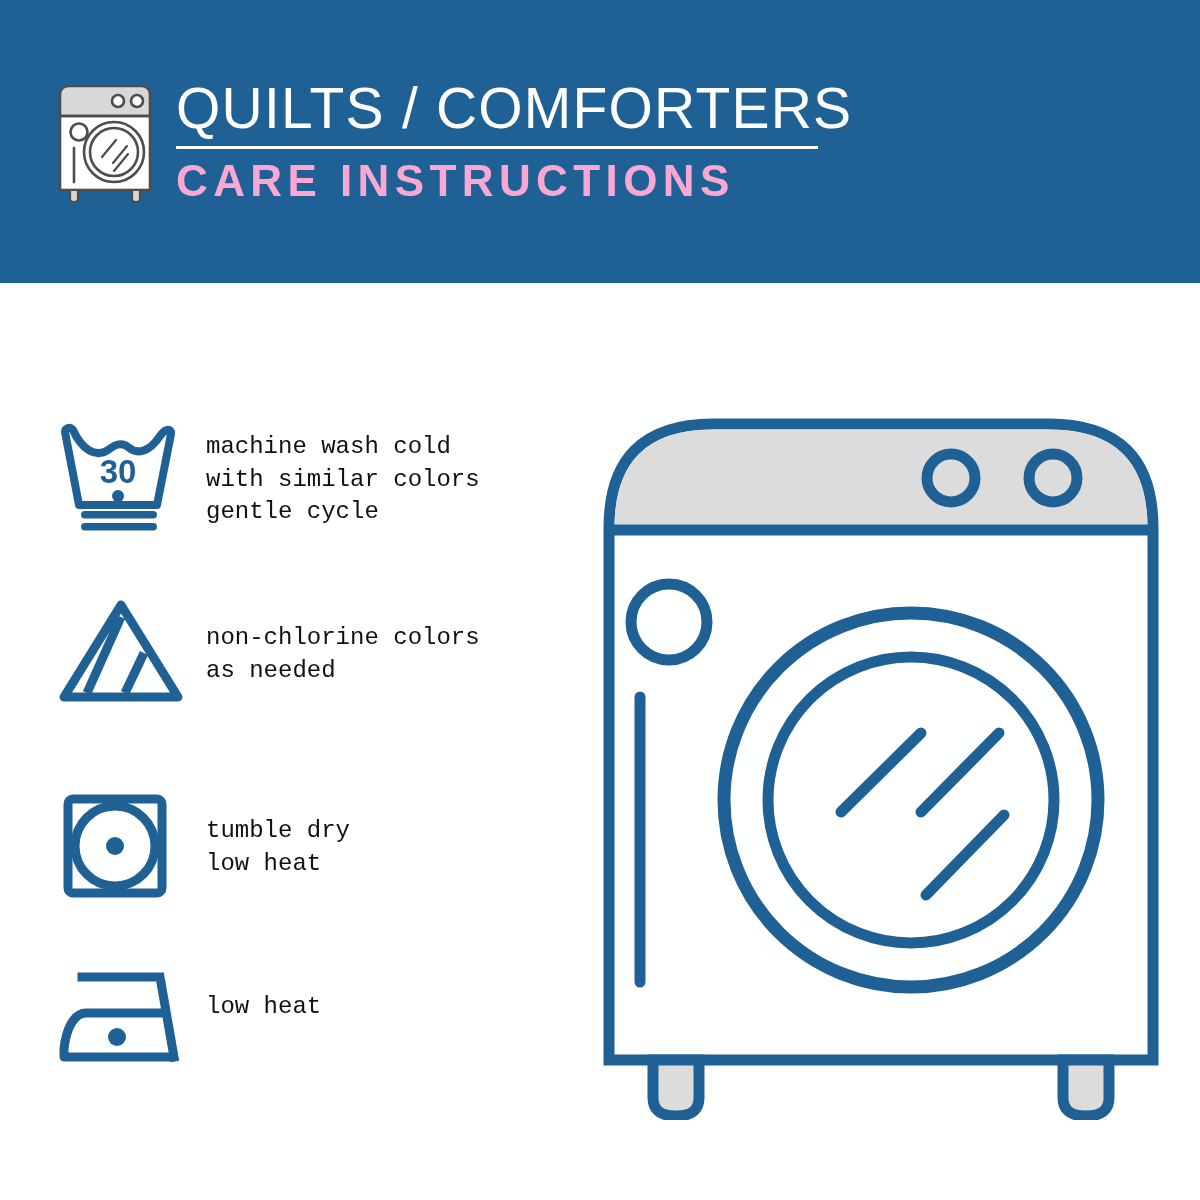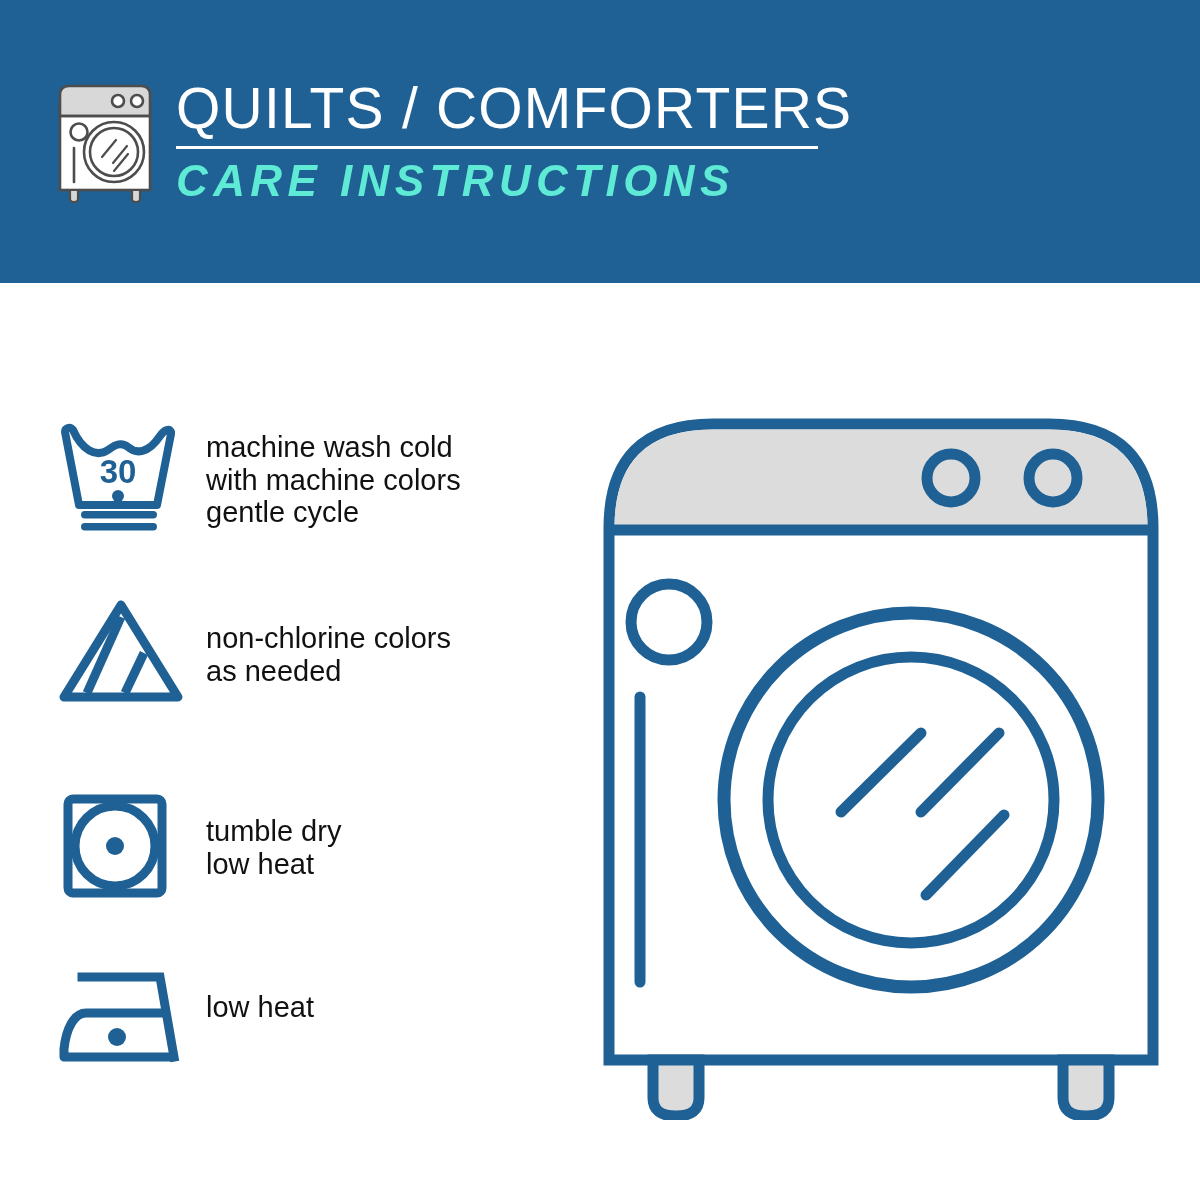--- a/index.html
+++ b/index.html
@@ -54,28 +54,27 @@
     font-family: "Liberation Sans", sans-serif;
   }
   #title-rule {
     height: 3px;
     background: #ffffff;
     margin-top: 9px;
     margin-bottom: 10px;
     width: 642px;
   }
   #title-sub {
-    color: #5eead4;
+    color: #f9a8d4;
     font-size: 44px;
     font-weight: bold;
     letter-spacing: 5.4px;
     line-height: 1;
     white-space: nowrap;
     font-family: "Liberation Sans", sans-serif;
-    font-style: italic;
   }
 
   
   #care-list {
     position: absolute;
     left: 0;
     top: 295px;
     width: 560px;
     height: 917px;
   }
@@ -88,23 +87,23 @@
   }
   .care-symbol {
     flex: 0 0 auto;
     width: 150px;
     display: flex;
     justify-content: flex-start;
   }
   .care-text {
     flex: 1 1 auto;
     color: #111111;
-    font-size: 29px;
+    font-size: 24px;
     line-height: 32.5px;
-    font-family: Liberation Sans, sans-serif;
+    font-family: Liberation Mono, monospace;
     font-weight: normal;
     padding-top: 2px;
   }
   .care-text div { white-space: nowrap; }
 
   #row-wash   { top: 125px; }
   #row-bleach { top: 302px; }
   #row-dry    { top: 496px; }
   #row-iron   { top: 672px; }
 
@@ -183,21 +182,21 @@
           <text x="62" y="63" font-family="'Liberation Sans', sans-serif" font-size="33" font-weight="bold" fill="#1f6194" text-anchor="middle">30</text>
 
           <circle cx="62" cy="76" r="6" fill="#1f6194"></circle>
 
           <rect x="25" y="91" width="76" height="7.5" rx="3.7" fill="#1f6194"></rect>
           <rect x="25" y="103" width="76" height="7.5" rx="3.7" fill="#1f6194"></rect>
         </svg>
       </div>
       <div class="care-text">
         <div>machine wash cold</div>
-        <div>with machine colors</div>
+        <div>with similar colors</div>
         <div>gentle cycle</div>
       </div>
     </div>
 
     <div class="care-row" id="row-bleach">
       <div class="care-symbol">
         <svg width="130" height="108" viewBox="0 0 130 108">
 
           <path d="M65 8 L122 100 L8 100 Z" fill="none" stroke="#1f6194" stroke-width="9" stroke-linejoin="round"></path>
 

